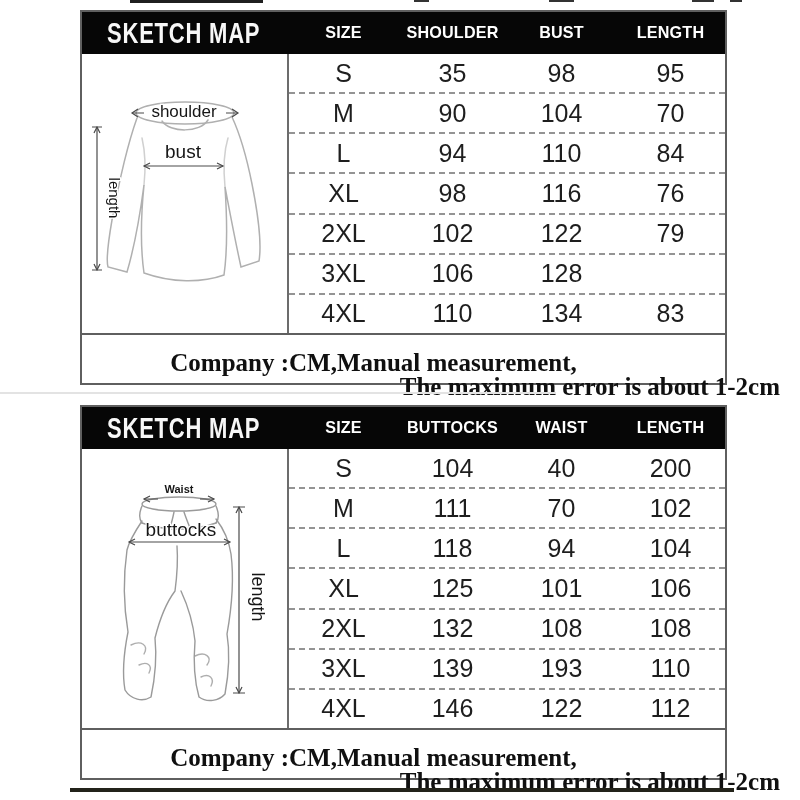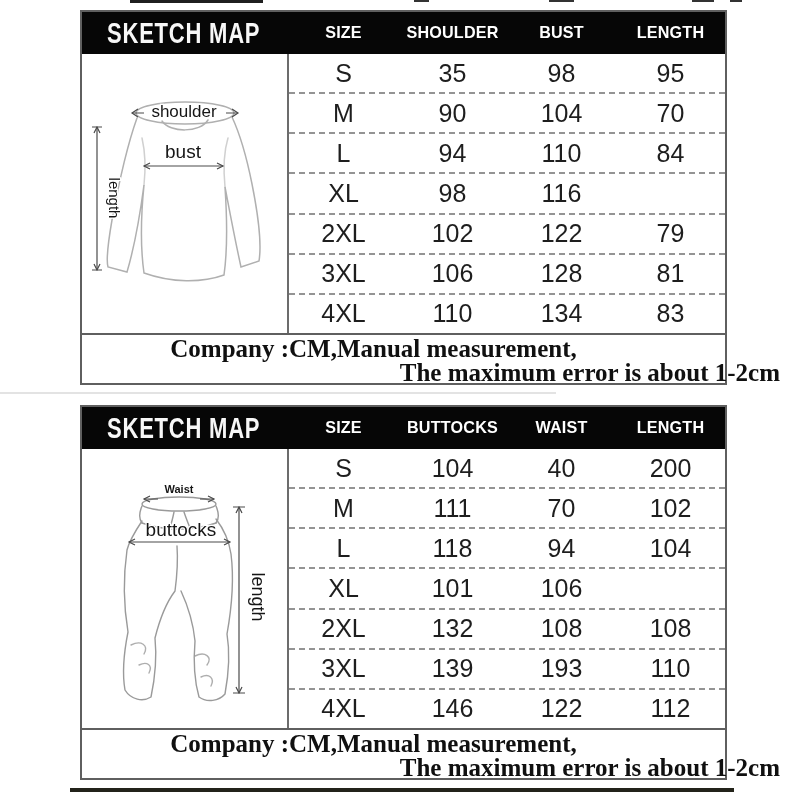--- a/index.html
+++ b/index.html
@@ -47,21 +47,21 @@
   .trow {
     flex:1; display:grid; grid-template-columns:repeat(4,1fr); align-items:center;
     font-size:25px; color:#1e1e1e;
   }
   .trow + .trow { border-top:2px dashed #949494; }
   .cell { text-align:center; }
 
   .footer {
     height:44px; border-top:2px solid #5f5f5f;
     font-family:"Liberation Serif", serif; font-weight:700;
-    font-size:25px; line-height:24px; color:#101010; padding-top:2px;
+    font-size:25px; line-height:24px; color:#101010; padding-top:16px;
     box-sizing:border-box;
   }
   .f1 { text-align:center; transform:translateX(-30px); white-space:nowrap; }
   .f2 { text-align:right; transform:translateX(55px); white-space:nowrap; }
 
   .ghost-line { position:absolute; left:0; top:392px; width:556px; height:2px; background:#e3e3e3; }
   .bottom-strip { position:absolute; left:70px; top:788px; width:664px; height:4px; background:#23231a; }
 
   svg text {
     font-family:"Liberation Sans", sans-serif; fill:#161616;
@@ -131,32 +131,32 @@
       <div class="trow">
         <div class="cell">L</div>
         <div class="cell">94</div>
         <div class="cell">110</div>
         <div class="cell">84</div>
       </div>
       <div class="trow">
         <div class="cell">XL</div>
         <div class="cell">98</div>
         <div class="cell">116</div>
+        <div class="cell">76</div>
       </div>
       <div class="trow">
         <div class="cell">2XL</div>
         <div class="cell">102</div>
         <div class="cell">122</div>
         <div class="cell">79</div>
       </div>
       <div class="trow">
         <div class="cell">3XL</div>
         <div class="cell">106</div>
         <div class="cell">128</div>
-        <div class="cell">81</div>
       </div>
       <div class="trow">
         <div class="cell">4XL</div>
         <div class="cell">110</div>
         <div class="cell">134</div>
         <div class="cell">83</div>
       </div>
     </div>
   </div>
 
@@ -222,20 +222,21 @@
         <div class="cell">102</div>
       </div>
       <div class="trow">
         <div class="cell">L</div>
         <div class="cell">118</div>
         <div class="cell">94</div>
         <div class="cell">104</div>
       </div>
       <div class="trow">
         <div class="cell">XL</div>
+        <div class="cell">125</div>
         <div class="cell">101</div>
         <div class="cell">106</div>
       </div>
       <div class="trow">
         <div class="cell">2XL</div>
         <div class="cell">132</div>
         <div class="cell">108</div>
         <div class="cell">108</div>
       </div>
       <div class="trow">

